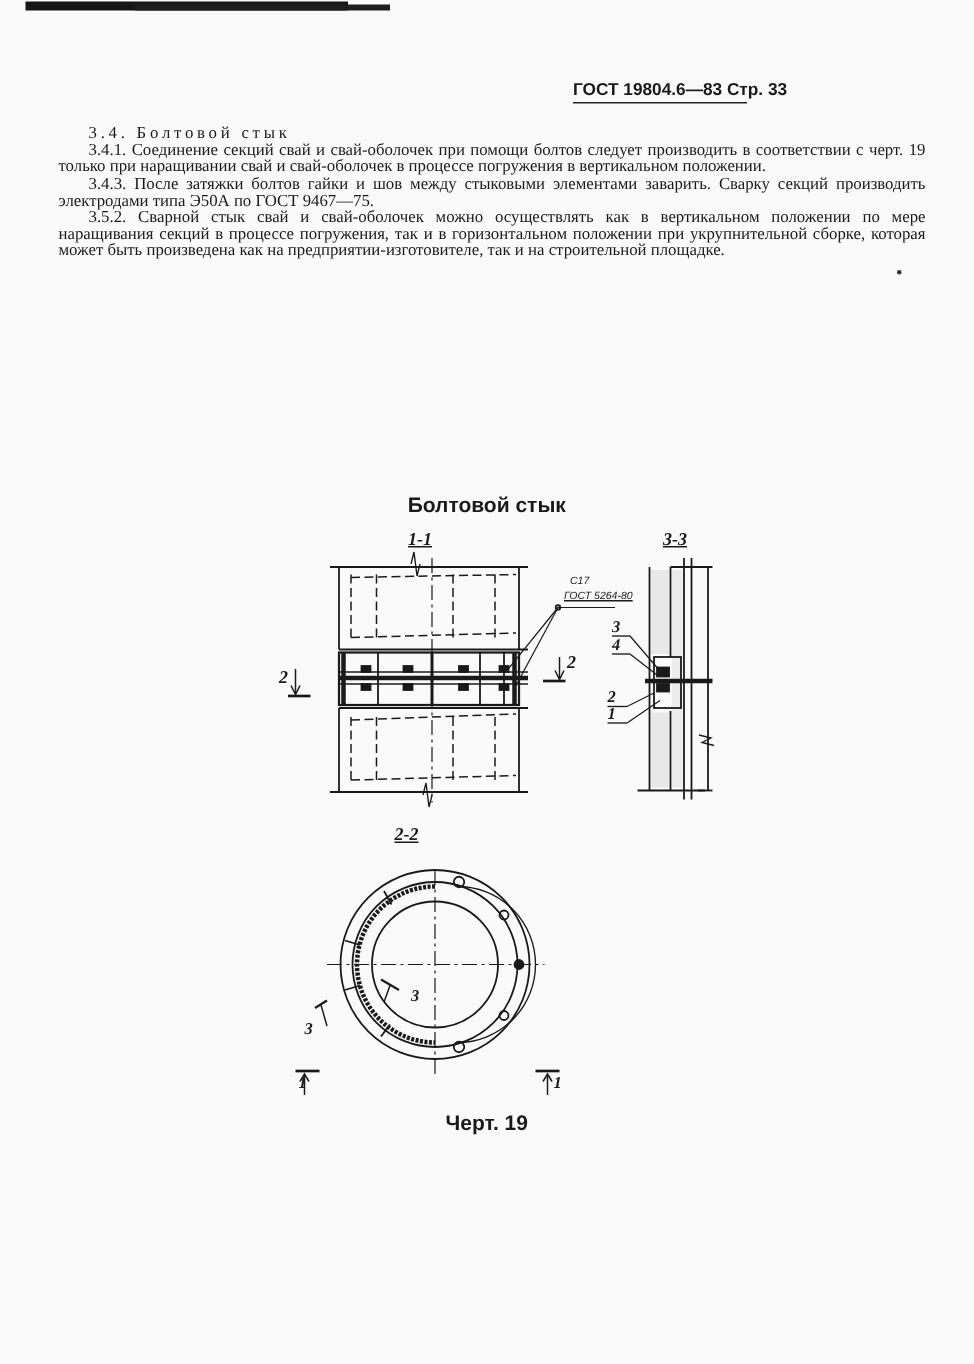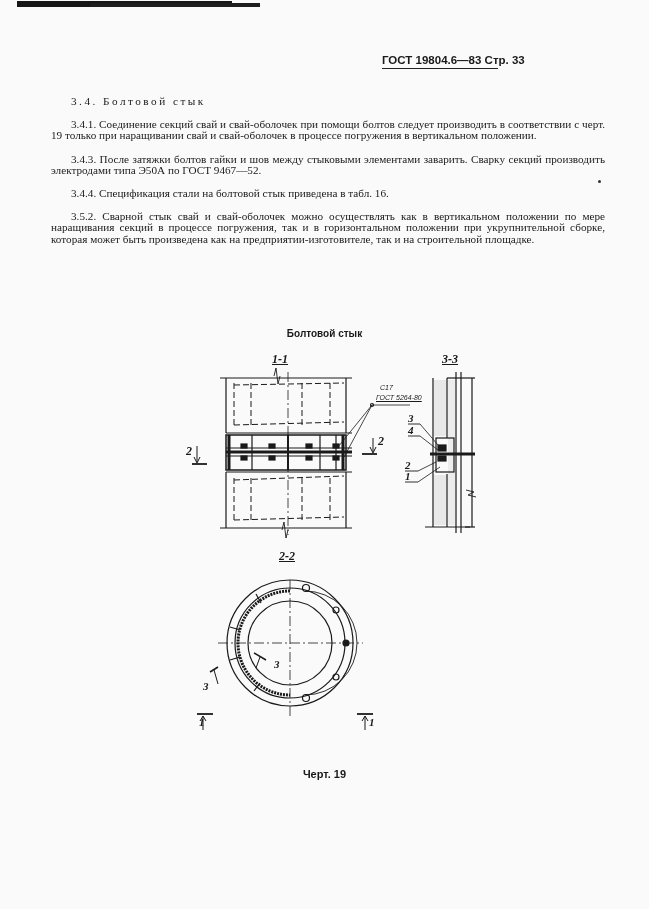--- a/index.html
+++ b/index.html
@@ -8,46 +8,45 @@
     font-family: "Liberation Serif", "DejaVu Serif", serif; color: #1a1a1a;
   }
   .top-bar { position: absolute; left: 17px; top: 1px; width: 215px; height: 6px; background: #161616; }
   .top-bar2 { position: absolute; left: 90px; top: 3px; width: 170px; height: 4px; background: #1e1e1e; }
   .header {
     position: absolute; left: 382px; top: 54px; width: 116px;
     font-family: "Liberation Sans", "DejaVu Sans", sans-serif; font-weight: bold; font-size: 11.5px;
     border-bottom: 1.5px solid #222; padding-bottom: 2px; white-space: nowrap;
   }
   .text { position: absolute; left: 39px; top: 84px; width: 578px; font-size: 11.2px; line-height: 11.2px; }
-  .p { margin: 12px; text-align: justify; text-align-last: left; }
+  .p { margin: 0; text-align: justify; text-align-last: left; }
   .ind { text-indent: 20px; }
   .sp { letter-spacing: 2.5px; }
   .cap {
     position: absolute; left: 0; width: 649px; text-align: center;
-    font-family: "Liberation Sans", "DejaVu Sans", sans-serif; font-weight: bold; font-size: 10px;
+    font-family: "Liberation Sans", "DejaVu Sans", sans-serif; font-weight: bold; font-size: 14px;
   }
   .lbl { position: absolute; font-family: Liberation Serif, serif; font-style: italic; font-weight: bold; font-size: 12px; }
   .u { text-decoration: underline; }
   .small { position: absolute; font-family: "Liberation Sans", "DejaVu Sans", sans-serif; font-style: italic; font-size: 7px; line-height: 8px; }
   svg { position: absolute; left: 0; top: 0; }
   .dot { position:absolute; width:3px; height:3px; border-radius:50%; background:#333; }
 </style>
 </head>
 <body>
 
 <div class="top-bar"></div>
 <div class="top-bar2"></div>
 
 <div class="header">ГОСТ 19804.6—83 Стр. 33</div>
 
 <div class="text">
   <p class="p ind sp">3.4. Болтовой стык</p>
   <p class="p ind">3.4.1. Соединение секций свай и свай-оболочек при помощи болтов следует производить в соответствии с черт. 19 только при наращивании свай и свай-оболочек в процессе погружения в вертикальном положении.</p>
-  <p class="p ind">3.4.3. После затяжки болтов гайки и шов между стыковыми элементами заварить. Сварку секций производить электродами типа Э50А по ГОСТ 9467—52.</p>
-  <p class="p ind">3.4.4. Спецификация стали на болтовой стык приведена в табл. 16.</p>
+  <p class="p ind">3.4.3. После затяжки болтов гайки и шов между стыковыми элементами заварить. Сварку секций производить электродами типа Э50А по ГОСТ 9467—75.</p>
   <p class="p ind">3.5.2. Сварной стык свай и свай-оболочек можно осуществлять как в вертикальном положении по мере наращивания секций в процессе погружения, так и в горизонтальном положении при укрупнительной сборке, которая может быть произведена как на предприятии-изготовителе, так и на строительной площадке.</p>
 </div>
 
 <div class="cap" style="top:328px;">Болтовой стык</div>
 
 <svg width="649" height="909">
   <g stroke="#1a1a1a" fill="none" stroke-width="1.2">
 
     <line x1="220" y1="378" x2="352" y2="378"></line>
     <line x1="226" y1="378" x2="226" y2="433"></line>
@@ -177,21 +176,21 @@
 <div class="lbl u" style="left:272px; top:352px;">1-1</div>
 <div class="lbl u" style="left:442px; top:352px;">3-3</div>
 <div class="lbl" style="left:186px; top:444px;">2</div>
 <div class="lbl" style="left:378px; top:434px;">2</div>
 <div class="small" style="left:380px; top:384px;">С17</div>
 <div class="small" style="left:376px; top:394px; text-decoration: underline;">ГОСТ 5264-80</div>
 <div class="lbl" style="left:408px; top:412px; font-size:11px;">3</div>
 <div class="lbl" style="left:408px; top:424px; font-size:11px;">4</div>
 <div class="lbl" style="left:405px; top:459px; font-size:11px;">2</div>
 <div class="lbl" style="left:405px; top:470px; font-size:11px;">1</div>
-<div class="lbl u" style="left:279px; top:549px;">2-2</div>
+<div class="lbl u" style="left:263px; top:549px;">2-2</div>
 <div class="lbl" style="left:274px; top:658px; font-size:11px;">3</div>
 <div class="lbl" style="left:203px; top:680px; font-size:11px;">3</div>
 <div class="lbl" style="left:199px; top:716px; font-size:11px;">1</div>
 <div class="lbl" style="left:369px; top:716px; font-size:11px;">1</div>
 
-<div class="cap" style="top:768px; font-size:11px;text-align:center;">Черт. 19</div>
+<div class="cap" style="top:740px; font-size:14px;text-align:center;">Черт. 19</div>
 
 <div class="dot" style="left:598px; top:180px;"></div>
 
 </body></html>

